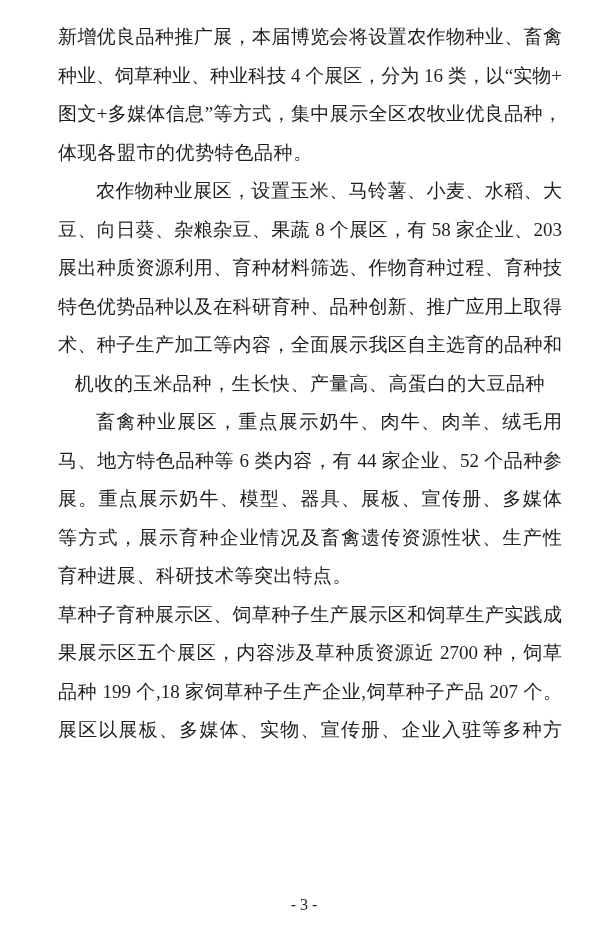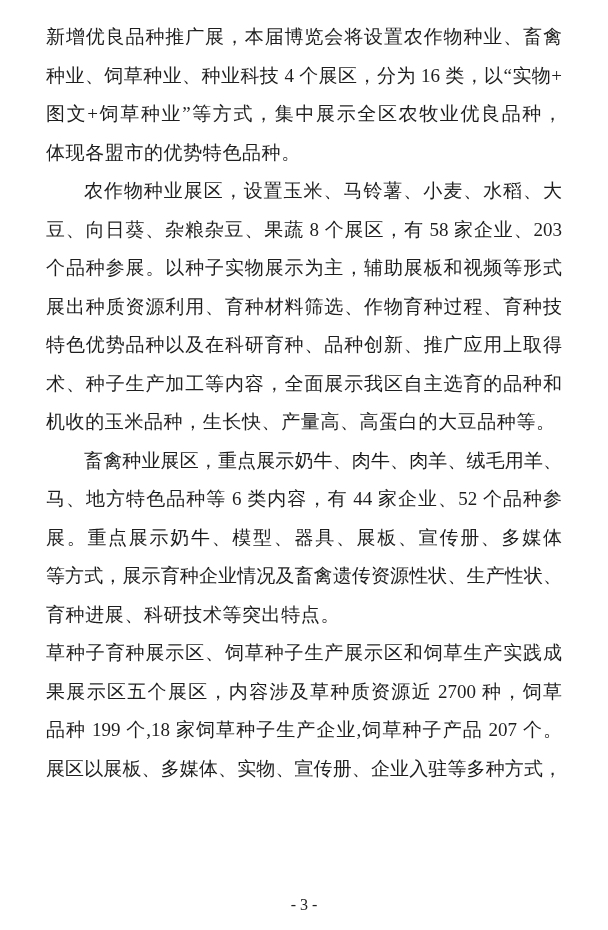--- a/index.html
+++ b/index.html
@@ -32,26 +32,27 @@
   }
   .line {
     font-size: 19px;
     line-height: 38.5px;
     height: 38.5px;
     overflow: hidden;
     text-align: justify;
     text-align-last: justify;
     white-space: normal;
     word-break: normal;
+    margin-left: 12px;
   }
   .line.indent {
     text-indent: 38px;
   }
   .line.end {
-    text-align: right;
+    text-align: center;
     text-align-last: left;
     letter-spacing: 0.6px;
   }
   .page-number {
     position: absolute;
     left: 0;
     right: 0;
     top: 893px;
     height: 24px;
     text-align: center;
@@ -62,28 +63,27 @@
 </style>
 </head>
 <body>
 
 <div class="page">
   <div class="text-block">
 
     <div class="para">
       <div class="line">新增优良品种推广展，本届博览会将设置农作物种业、畜禽</div>
       <div class="line">种业、饲草种业、种业科技 4 个展区，分为 16 类，以“实物+</div>
-      <div class="line">图文+饲草种业”等方式，集中展示全区农牧业优良品种，</div>
+      <div class="line">图文+多媒体信息”等方式，集中展示全区农牧业优良品种，</div>
       <div class="line end">体现各盟市的优势特色品种。</div>
     </div>
 
     <div class="para">
       <div class="line indent">农作物种业展区，设置玉米、马铃薯、小麦、水稻、大</div>
       <div class="line">豆、向日葵、杂粮杂豆、果蔬 8 个展区，有 58 家企业、203</div>
-      <div class="line">个品种参展。以种子实物展示为主，辅助展板和视频等形式</div>
       <div class="line">展出种质资源利用、育种材料筛选、作物育种过程、育种技</div>
       <div class="line">特色优势品种以及在科研育种、品种创新、推广应用上取得</div>
       <div class="line">术、种子生产加工等内容，全面展示我区自主选育的品种和</div>
       <div class="line end">机收的玉米品种，生长快、产量高、高蛋白的大豆品种等。</div>
     </div>
 
     <div class="para">
       <div class="line indent">畜禽种业展区，重点展示奶牛、肉牛、肉羊、绒毛用羊、</div>
       <div class="line">马、地方特色品种等 6 类内容，有 44 家企业、52 个品种参</div>
       <div class="line">展。重点展示奶牛、模型、器具、展板、宣传册、多媒体</div>

